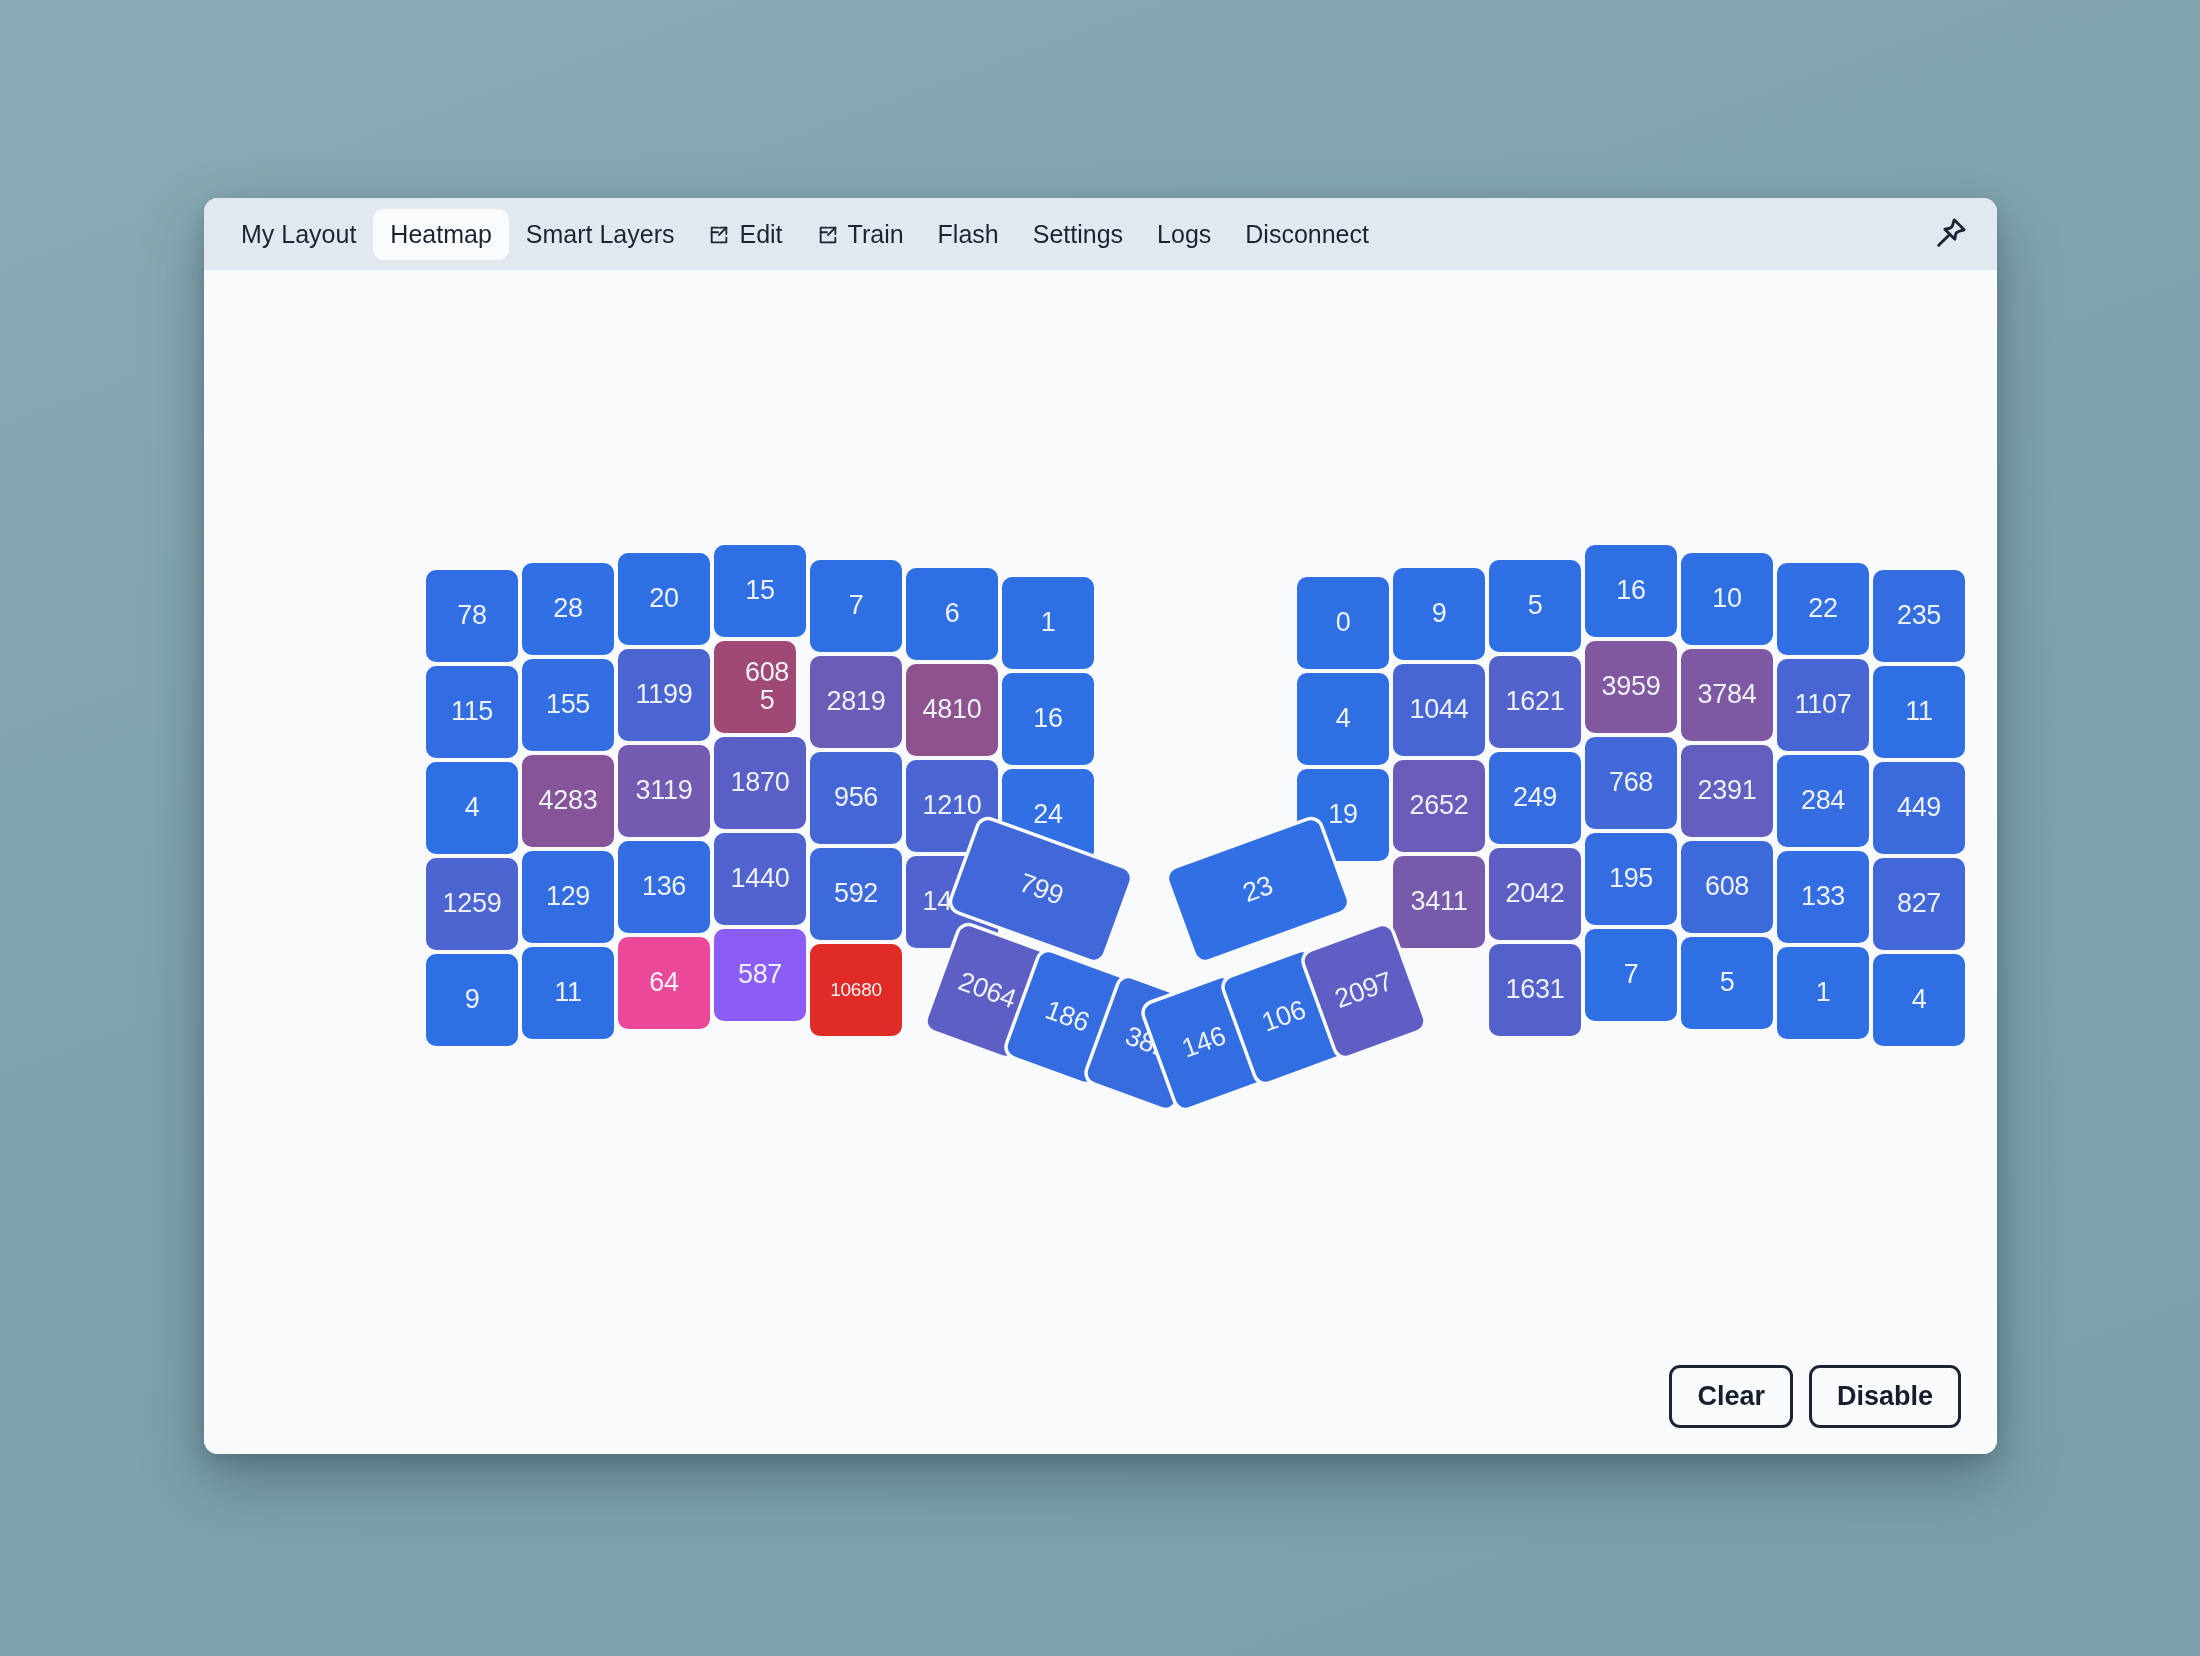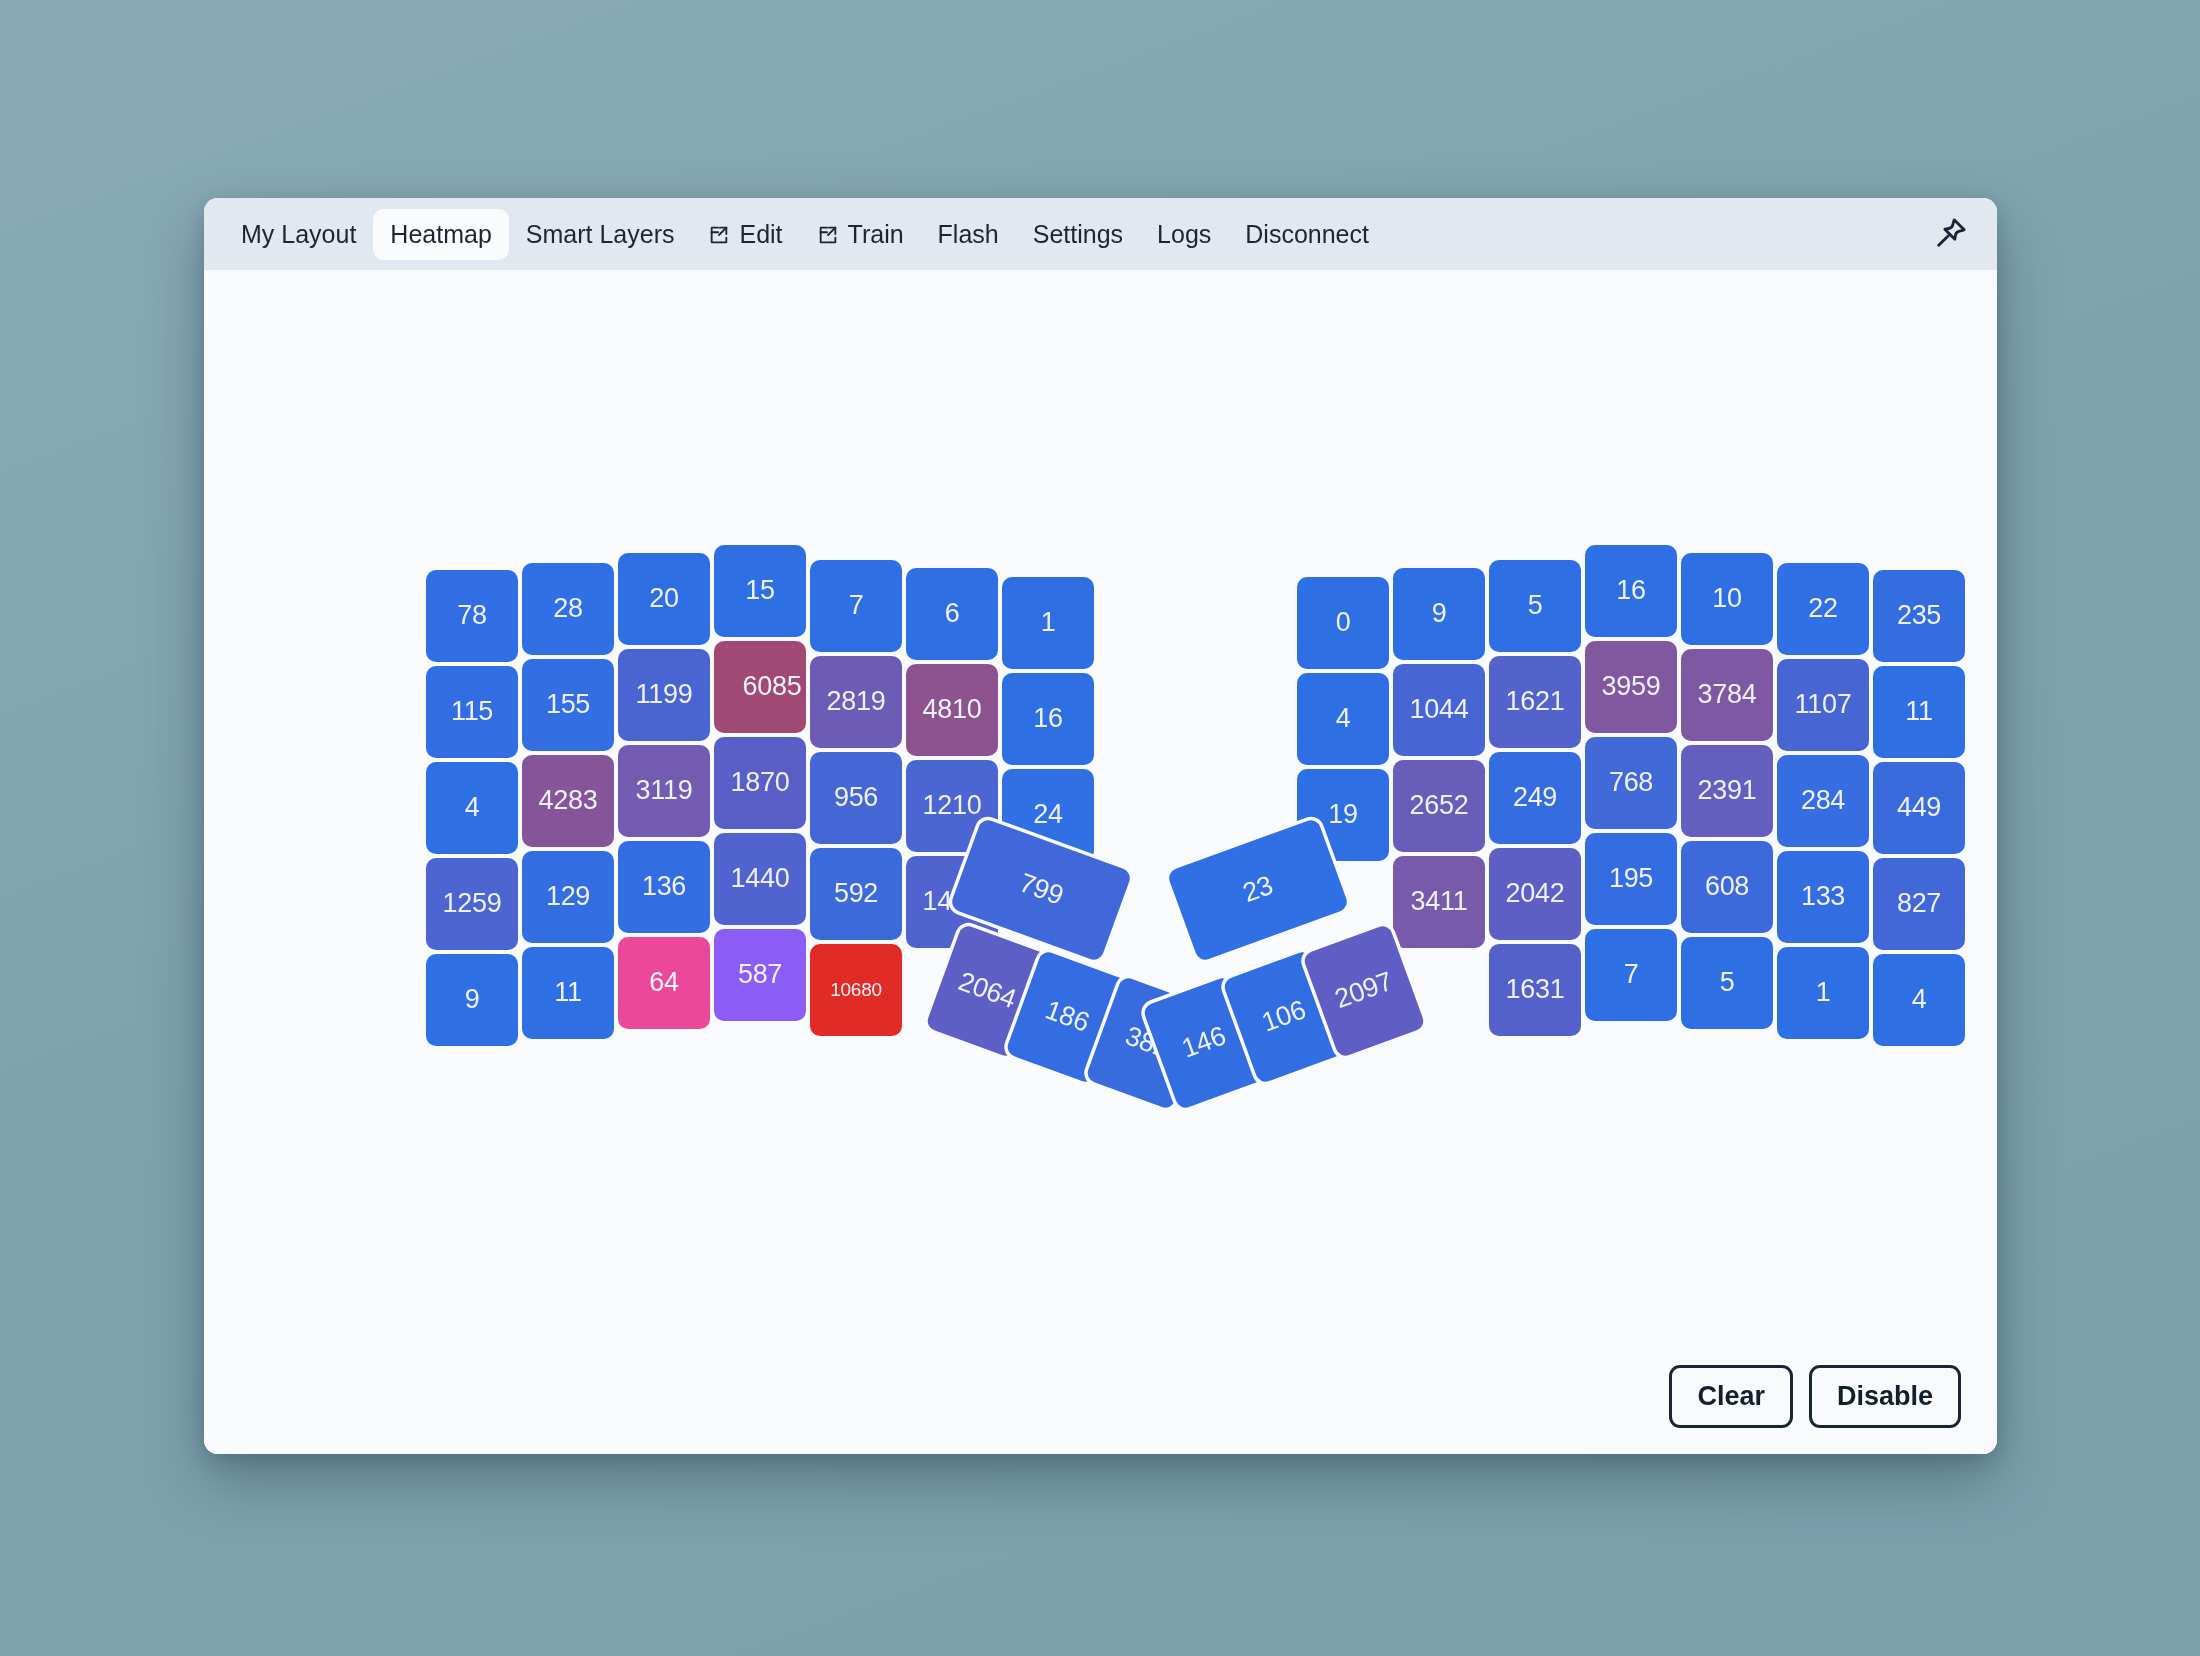--- a/index.html
+++ b/index.html
@@ -209,21 +209,21 @@
         </div>
         <div class="key" style="left: 414px; top: 571px; width: 92px; height: 92px; background: rgb(50, 110, 226);">
           <span>136</span>
         </div>
         <div class="key" style="left: 414px; top: 667px; width: 92px; height: 92px; background: #ec4899;">
           <span>64</span>
         </div>
         <div class="key" style="left: 510px; top: 275px; width: 92px; height: 92px; background: rgb(47, 111, 228);">
           <span>15</span>
         </div>
-        <div class="key" style="left: 510px; top: 371px; width: 92px; height: 92px; background: rgb(161, 73, 117); padding-left: 26px;">
+        <div class="key" style="left: 510px; top: 371px; width: 82px; height: 92px; background: rgb(161, 73, 117); padding-left: 26px;">
           <span>6085</span>
         </div>
         <div class="key" style="left: 510px; top: 467px; width: 92px; height: 92px; background: rgb(90, 95, 200);">
           <span>1870</span>
         </div>
         <div class="key" style="left: 510px; top: 563px; width: 92px; height: 92px; background: rgb(80, 99, 206);">
           <span>1440</span>
         </div>
         <div class="key" style="left: 510px; top: 659px; width: 92px; height: 92px; background: #8b5cf6;">
           <span>587</span>
@@ -320,21 +320,21 @@
         </div>
         <div class="key" style="left: 1381px; top: 467px; width: 92px; height: 92px; background: rgb(65, 105, 216);">
           <span>768</span>
         </div>
         <div class="key" style="left: 1381px; top: 563px; width: 92px; height: 92px; background: rgb(51, 109, 225);">
           <span>195</span>
         </div>
         <div class="key" style="left: 1381px; top: 659px; width: 92px; height: 92px; background: rgb(47, 111, 228);">
           <span>7</span>
         </div>
-        <div class="key" style="left: 1477px; top: 283px; width: 92px; height: 92px; background: rgb(47, 111, 228);">
+        <div class="key" style="left: 1477px; top: 283px; width: 92px; height: 92px; background: rgb(47, 111, 228); border-radius: 11px;">
           <span>10</span>
         </div>
         <div class="key" style="left: 1477px; top: 379px; width: 92px; height: 92px; background: rgb(126, 88, 163);">
           <span>3784</span>
         </div>
         <div class="key" style="left: 1477px; top: 475px; width: 92px; height: 92px; background: rgb(100, 94, 190);">
           <span>2391</span>
         </div>
         <div class="key" style="left: 1477px; top: 571px; width: 92px; height: 92px; background: rgb(61, 106, 219);">
           <span>608</span>

